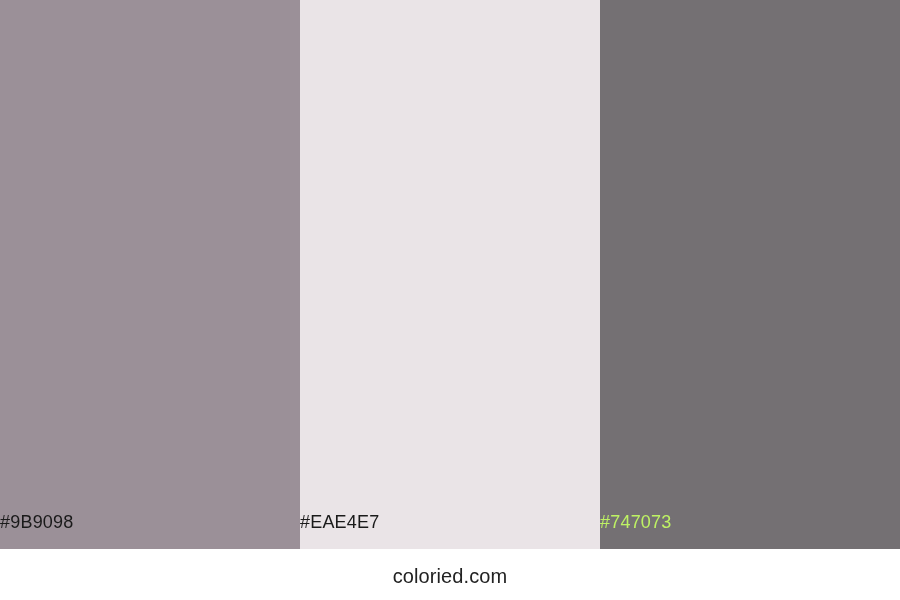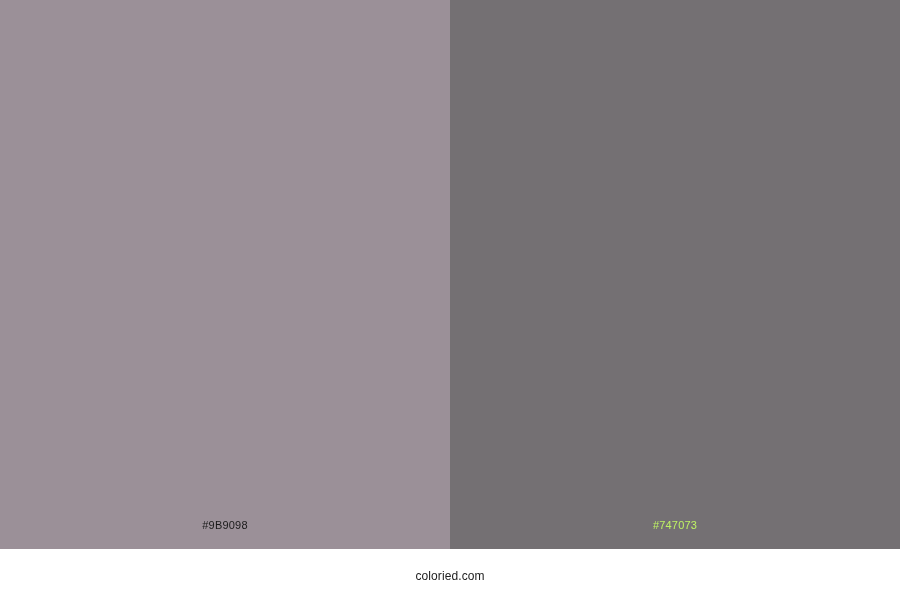--- a/index.html
+++ b/index.html
@@ -34,23 +34,22 @@
     height: 549px;
     position: relative;
     display: flex;
     align-items: flex-end;
     justify-content: center;
   }
 
   .swatch-label {
     display: block;
     width: 100%;
-    text-align: center;
     font-family: "Liberation Sans", sans-serif;
-    font-size: 11px;
+    font-size: 18px;
     font-weight: 400;
     letter-spacing: 0.2px;
     line-height: 1;
     padding-bottom: 18px;
     user-select: text;
   }
 
   .label-dark {
     color: #1a1a1a;
   }
@@ -63,40 +62,43 @@
     flex: 1 1 auto;
     width: 900px;
     background: #ffffff;
     display: flex;
     align-items: center;
     justify-content: center;
   }
 
   .footer-brand {
     font-family: "Liberation Sans", sans-serif;
-    font-size: 12px;
+    font-size: 20px;
     font-weight: 400;
     color: #222222;
     letter-spacing: 0.1px;
     line-height: 1;
     margin-top: 3px;
   }
 </style>
 </head>
 <body>
 
 <div class="palette-page">
 
   <div class="swatch-strip">
 
     <div class="swatch" style="background-color: rgb(155, 144, 152);">
       <span class="swatch-label label-dark">#9B9098</span>
     </div>
 
 
+    <div class="swatch" style="background-color: rgb(234, 228, 231);">
+      <span class="swatch-label label-dark">#EAE4E7</span>
+    </div>
 
 
     <div class="swatch" style="background-color: rgb(116, 112, 115);">
       <span class="swatch-label label-light">#747073</span>
     </div>
 
   </div>
 
   <div class="footer" style="background-color: rgb(255, 255, 255);">
     <span class="footer-brand">coloried.com</span>

